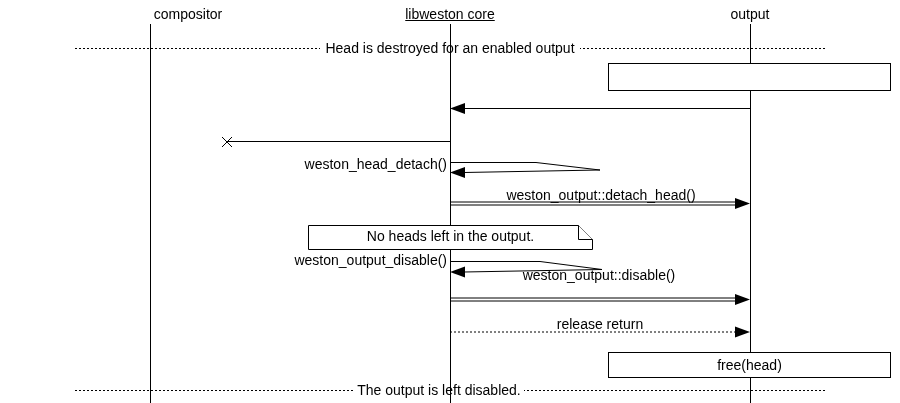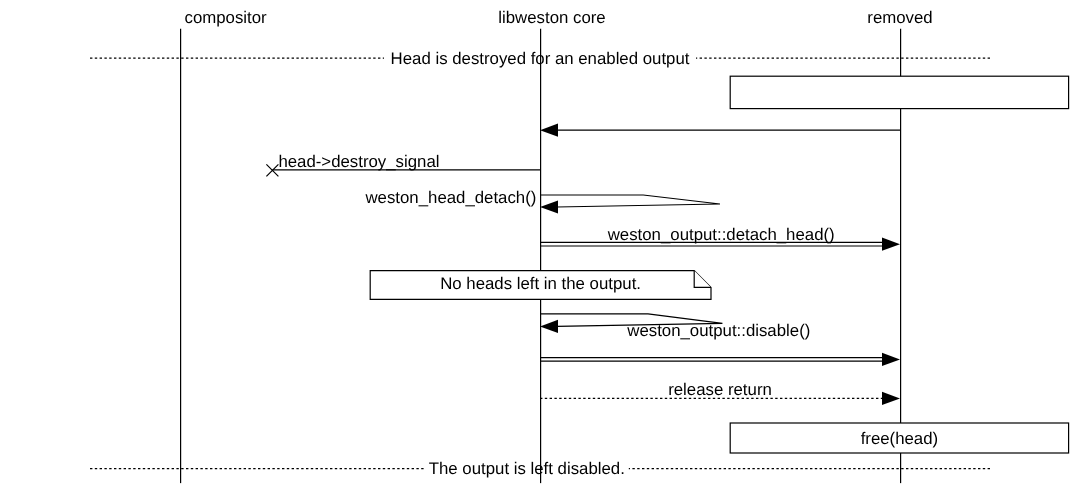--- a/index.html
+++ b/index.html
@@ -80,25 +80,25 @@
 
     <g>
       <line x1="450" y1="332" x2="736" y2="332" stroke="#000" stroke-width="1" stroke-dasharray="2,2"></line>
       <polygon points="750,332 735,326.5 735,337.5" fill="#000"></polygon>
     </g>
 
     <rect x="608.5" y="352.5" width="282" height="25" fill="#fff" stroke="#000" stroke-width="1"></rect>
   </svg>
 
   <div class="participant" style="left:150px;margin-left:38px;">compositor</div>
-  <div class="participant" style="left:460px;">libweston core</div>
-  <div class="participant" style="left:750px;">removed</div>
+  <div class="participant" style="left:450px;text-decoration:underline;">libweston core</div>
+  <div class="participant" style="left:750px;">output</div>
 
   <div class="notetext" style="left:609px;top:358px;width:281px;line-height:14px;">free(head)</div>
   <div class="notetext" style="left:309px;top:229px;width:283px;line-height:14px;">No heads left in the output.</div>
 
-  <div class="lbl" style="left:232px;top:127px;">head-&gt;destroy_signal</div>
   <div class="lbl rightalign" style="right:453px;top:157px;">weston_head_detach()</div>
   <div class="lbl center" style="left:601px;top:188px;">weston_output::detach_head()</div>
+  <div class="lbl rightalign" style="right:453px;top:253px;">weston_output_disable()</div>
   <div class="lbl center" style="left:599px;top:268px;">weston_output::disable()</div>
   <div class="lbl center" style="left:600px;top:317px;text-align:center;">release return</div>
 
 </div>
 
 </body></html>

